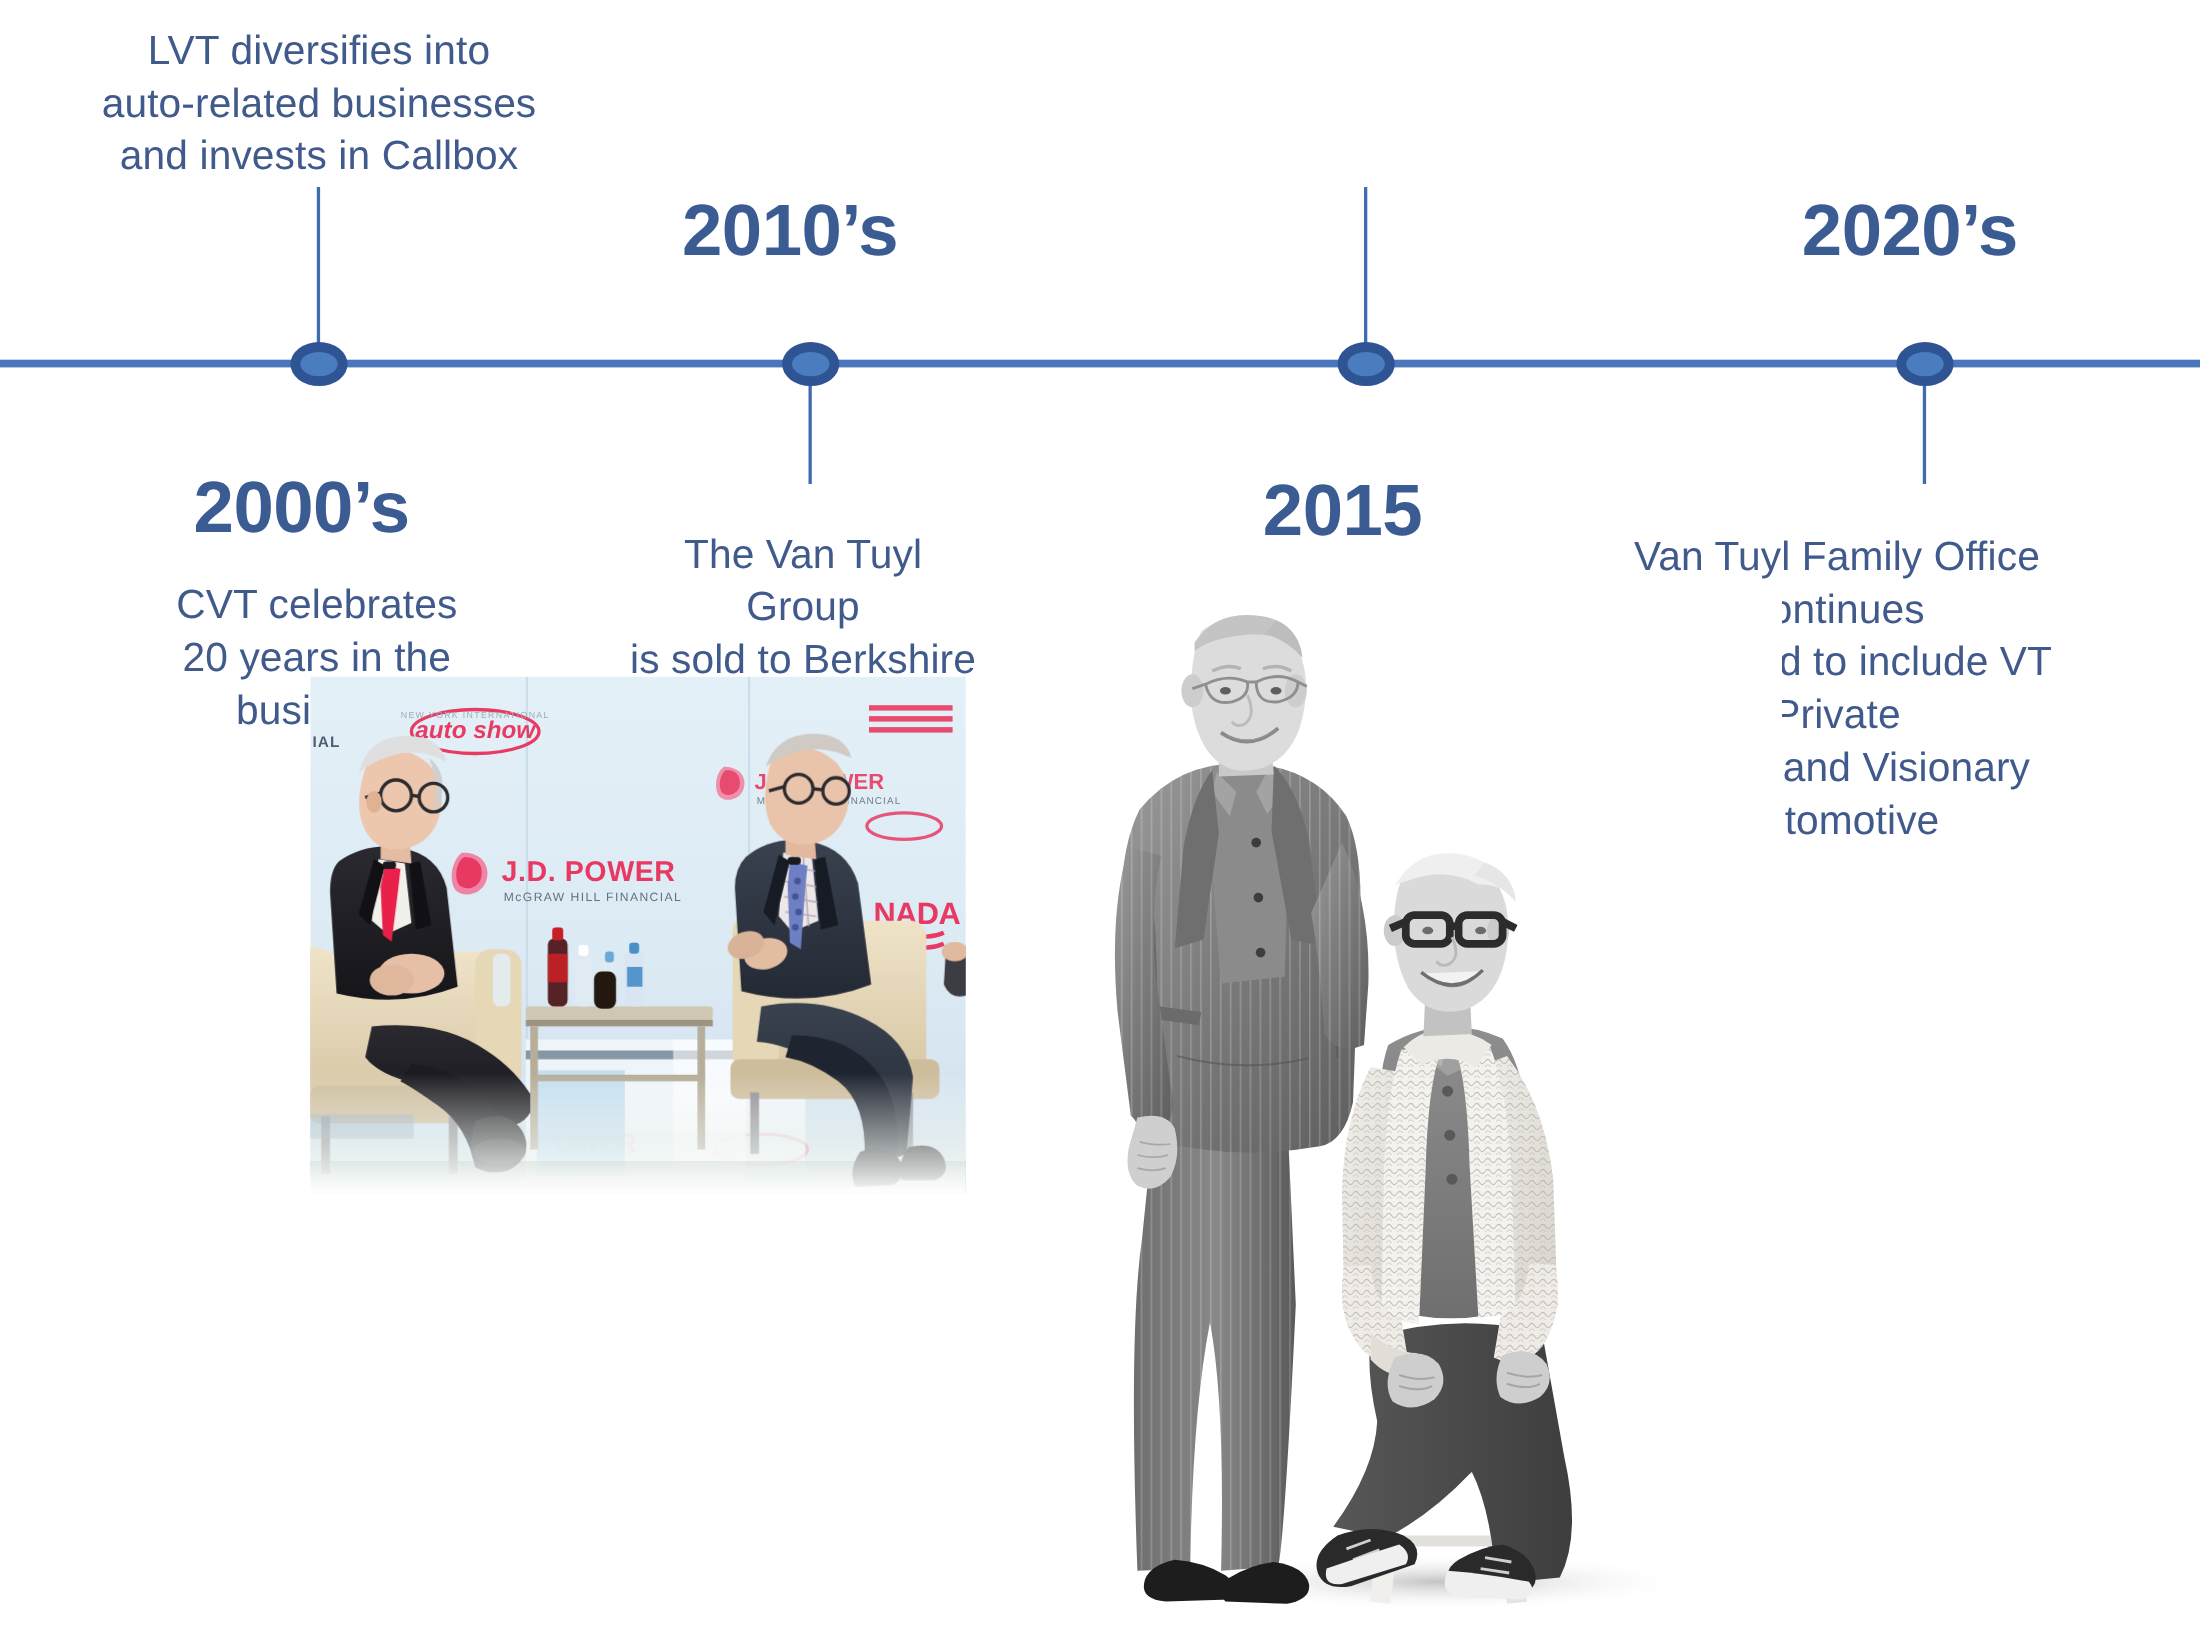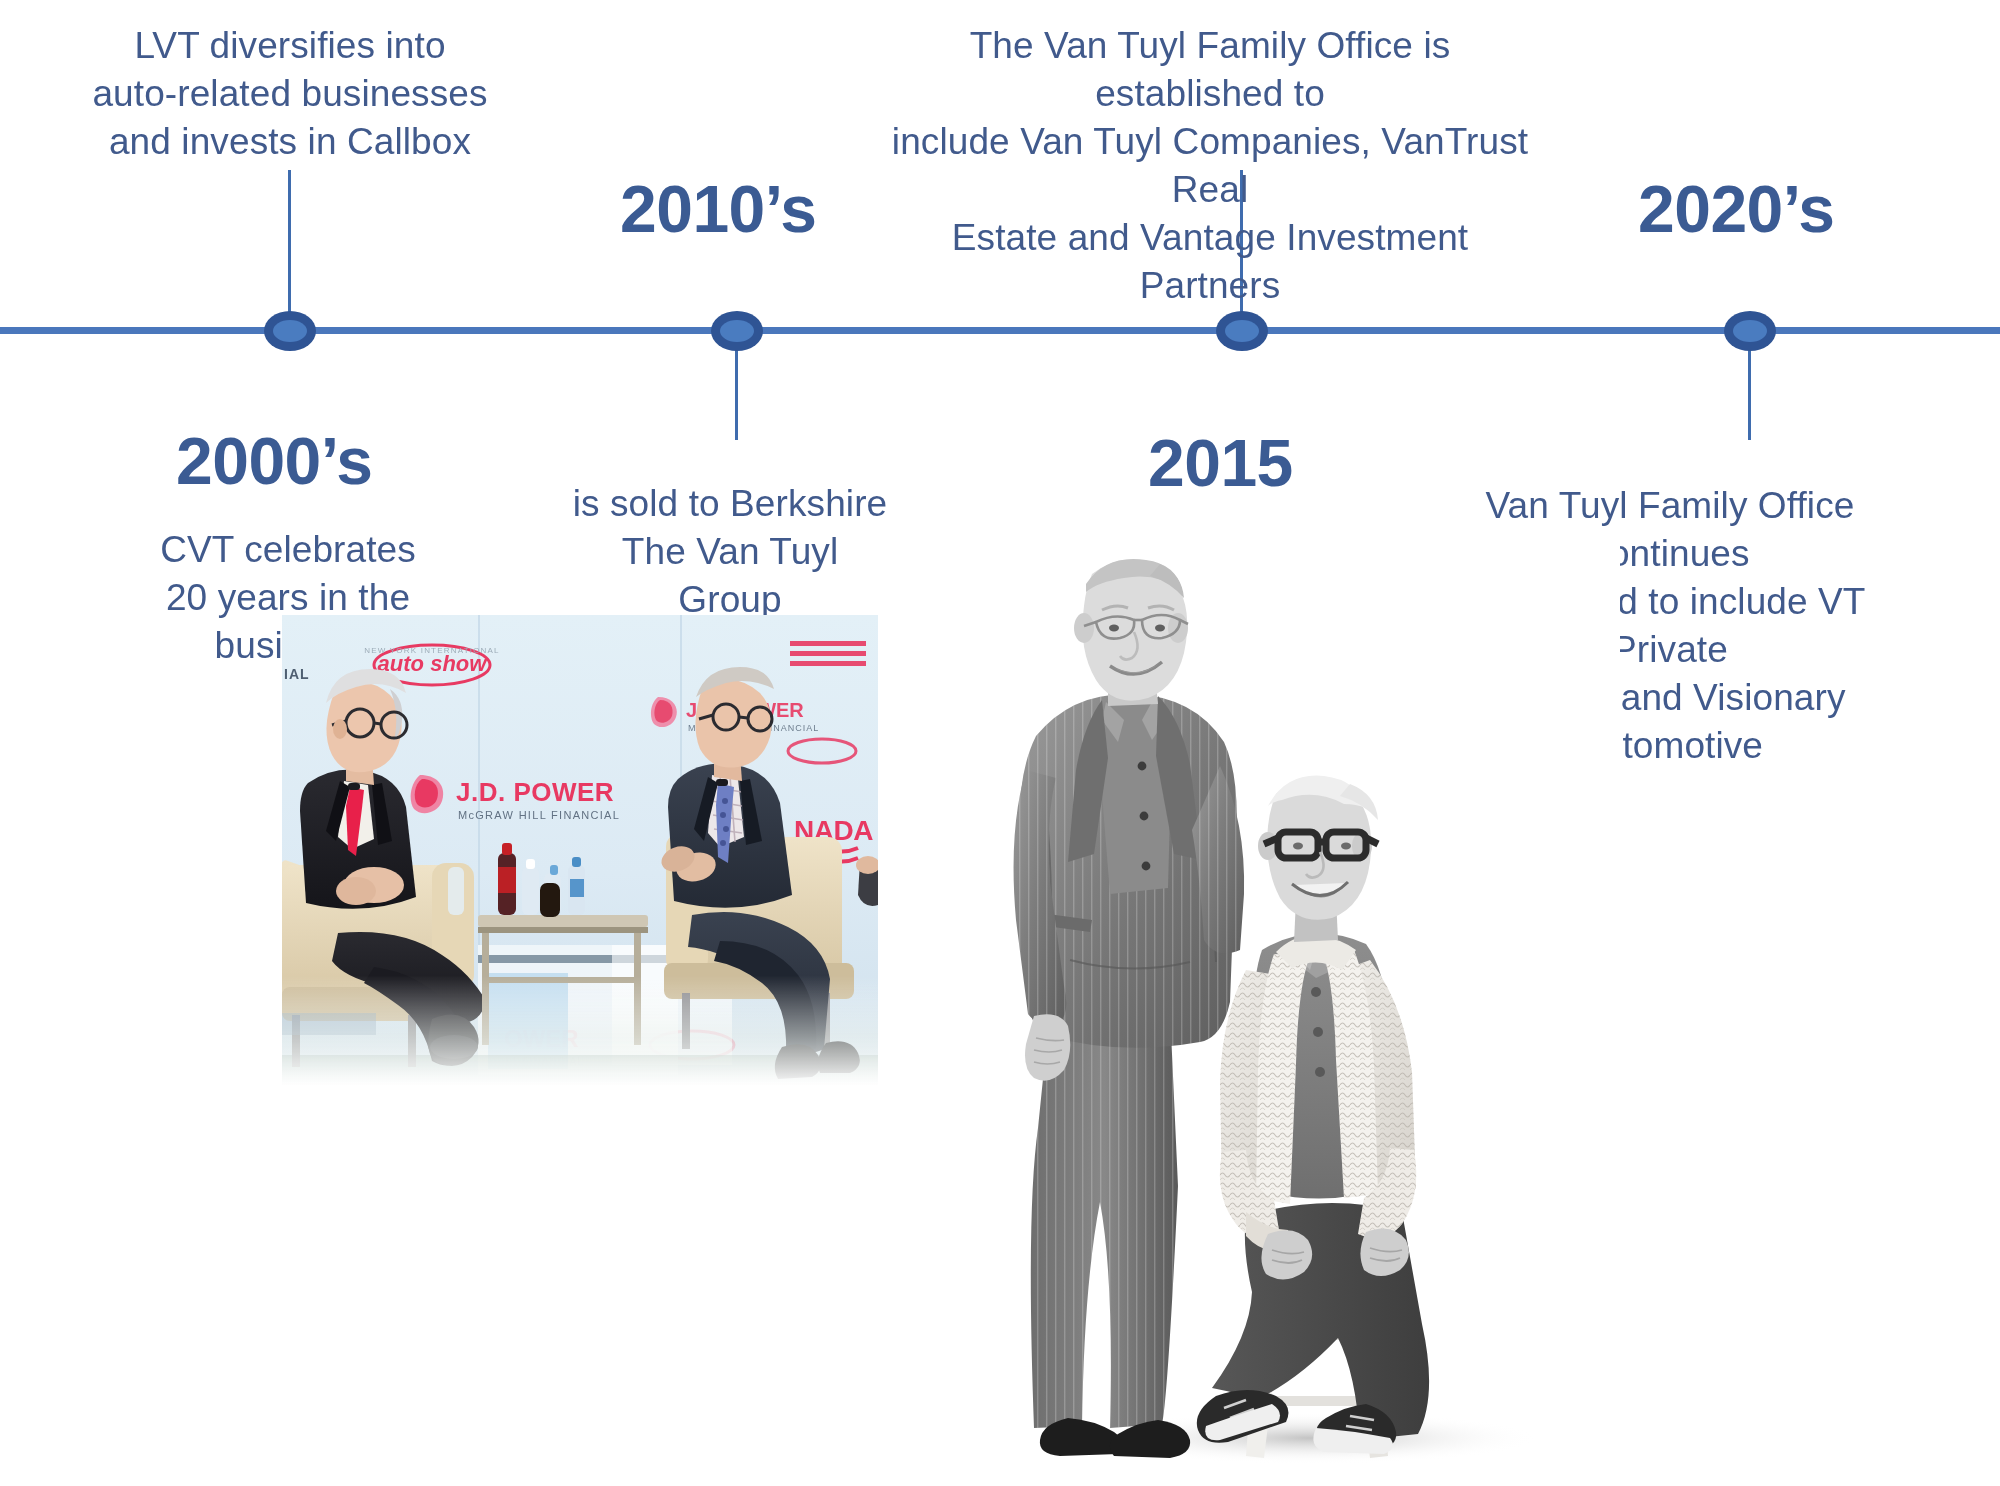--- a/index.html
+++ b/index.html
@@ -50,34 +50,29 @@
   <div class="era" style="left:1638px;top:176px;">2020’s</div>
   <div class="era" style="left:176px;top:428px;">2000’s</div>
   <div class="era" style="left:1148px;top:430px;">2015</div>
 
   <div class="body-text" style="left:80px;top:22px;width:420px;">
     <div>LVT diversifies into</div>
     <div>auto-related businesses</div>
     <div>and invests in Callbox</div>
   </div>
 
-  <div class="body-text" style="left:880px;top:22px;width:660px;">
-    <div>The Van Tuyl Family Office is established to</div>
-    <div>include Van Tuyl Companies, VanTrust Real</div>
-    <div>Estate and Vantage Investment Partners</div>
-  </div>
 
   <div class="body-text" style="left:88px;top:526px;width:400px;">
     <div>CVT celebrates</div>
     <div>20 years in the business</div>
   </div>
 
   <div class="body-text" style="left:570px;top:480px;width:320px;">
+    <div>The Van Tuyl Group</div>
     <div>is sold to Berkshire</div>
-    <div>The Van Tuyl Group</div>
     <div>Capital</div>
   </div>
 
   <div class="body-text" style="left:1420px;top:482px;width:500px;">
     <div>Van Tuyl Family Office continues</div>
     <div>to expand to include VT Private</div>
     <div>Capital and Visionary Automotive</div>
   </div>
 
   <div class="photo" style="left:282px;top:615px;width:711px;height:470px;">

